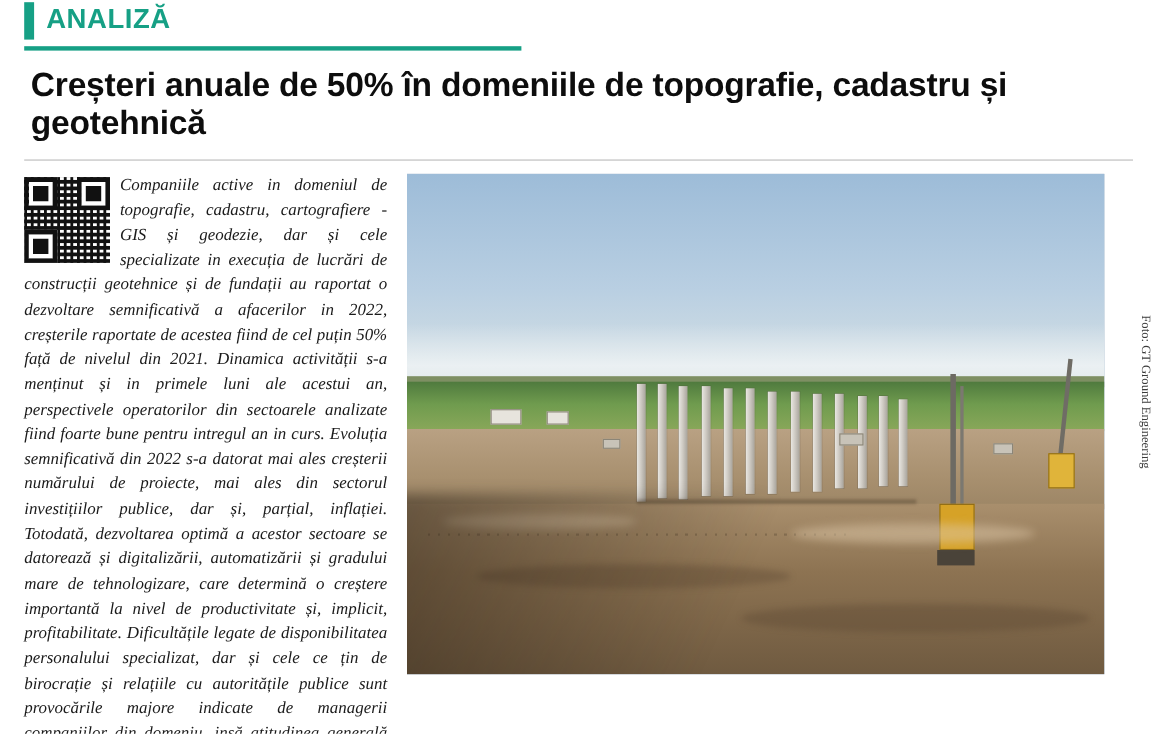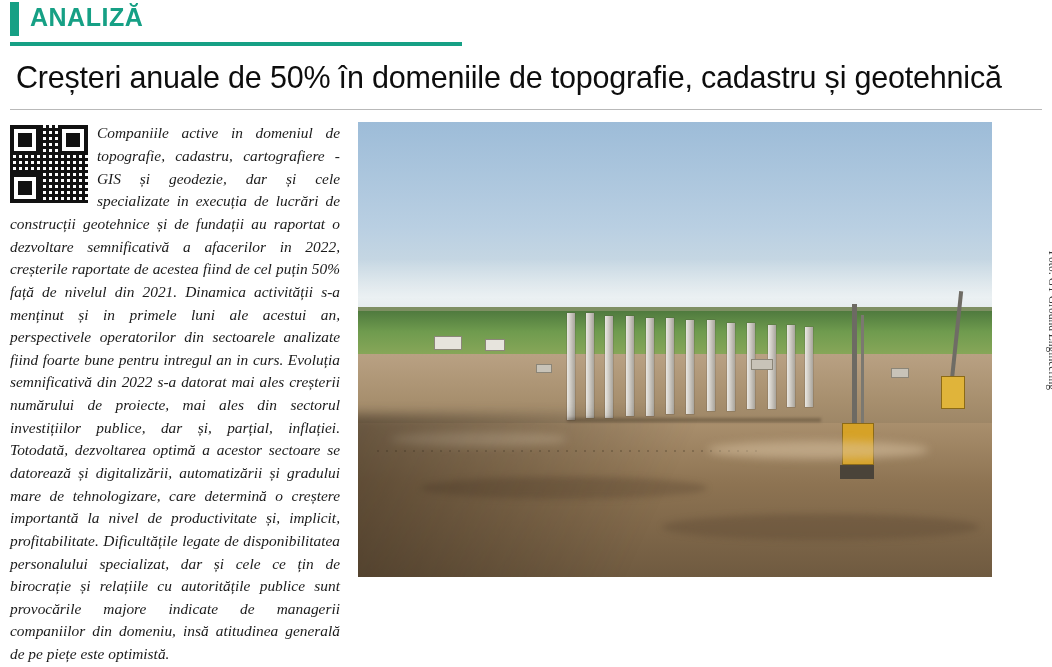--- a/index.html
+++ b/index.html
@@ -12,21 +12,21 @@
     background: #ffffff;
     font-family: "Liberation Serif", serif;
     color: #1a1a1a;
     overflow: hidden;
   }
   .page {
     position: relative;
     width: 1052px;
     height: 667px;
     box-sizing: border-box;
-    padding: 0 10px;
+    padding: 0 22px;
   }
 
   
   .kicker-wrap {
     position: relative;
     height: 52px;
     display: flex;
     align-items: flex-start;
   }
   .kicker-bar {
@@ -49,21 +49,21 @@
     left: 0;
     top: 42px;
     width: 452px;
     height: 4px;
     background: #16a085;
   }
 
   
   .headline {
     font-family: "Liberation Sans", sans-serif;
-    font-weight: normal;
+    font-weight: bold;
     font-size: 30.5px;
     line-height: 1.16;
     color: #0d0d0d;
     margin: 8px 0 0 6px;
     letter-spacing: -0.2px;
   }
   .head-rule {
     margin: 14px 0 0 0;
     height: 1px;
     background: #b9b9b9;

